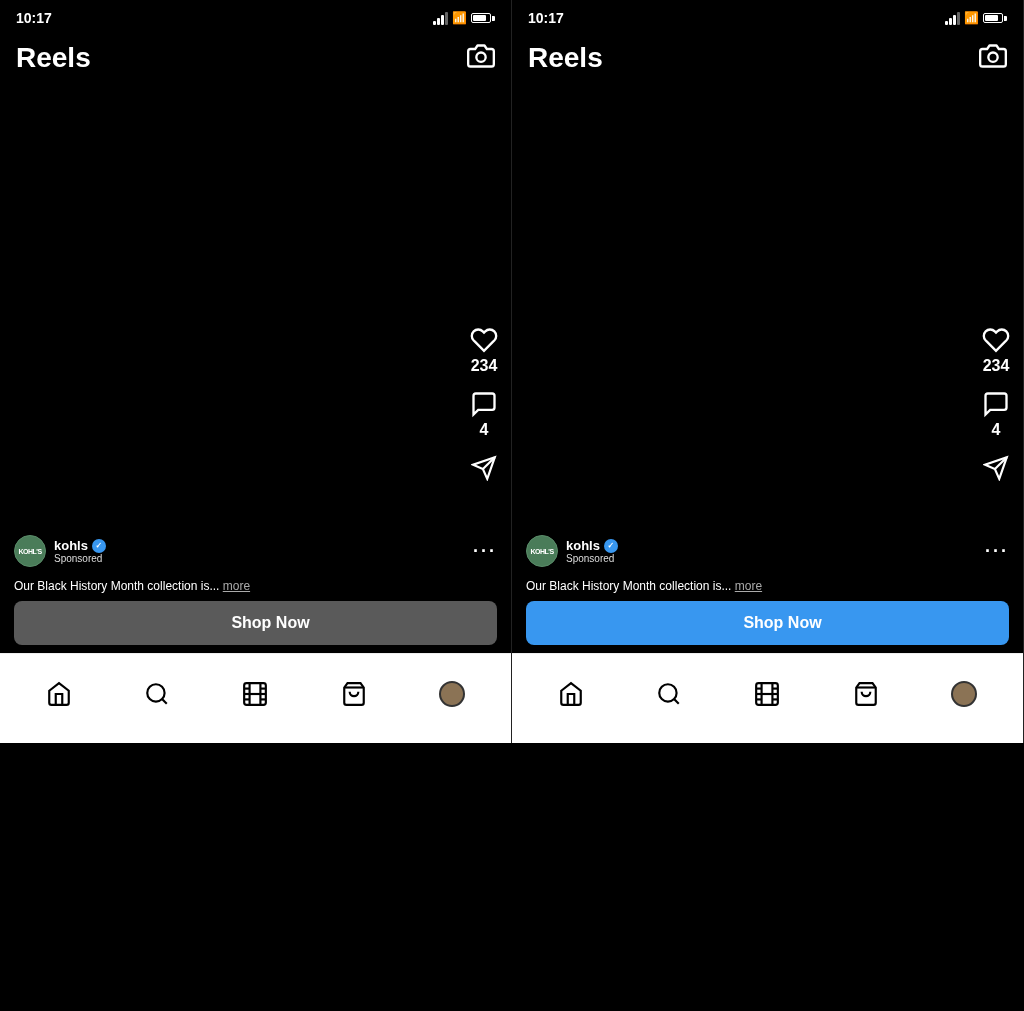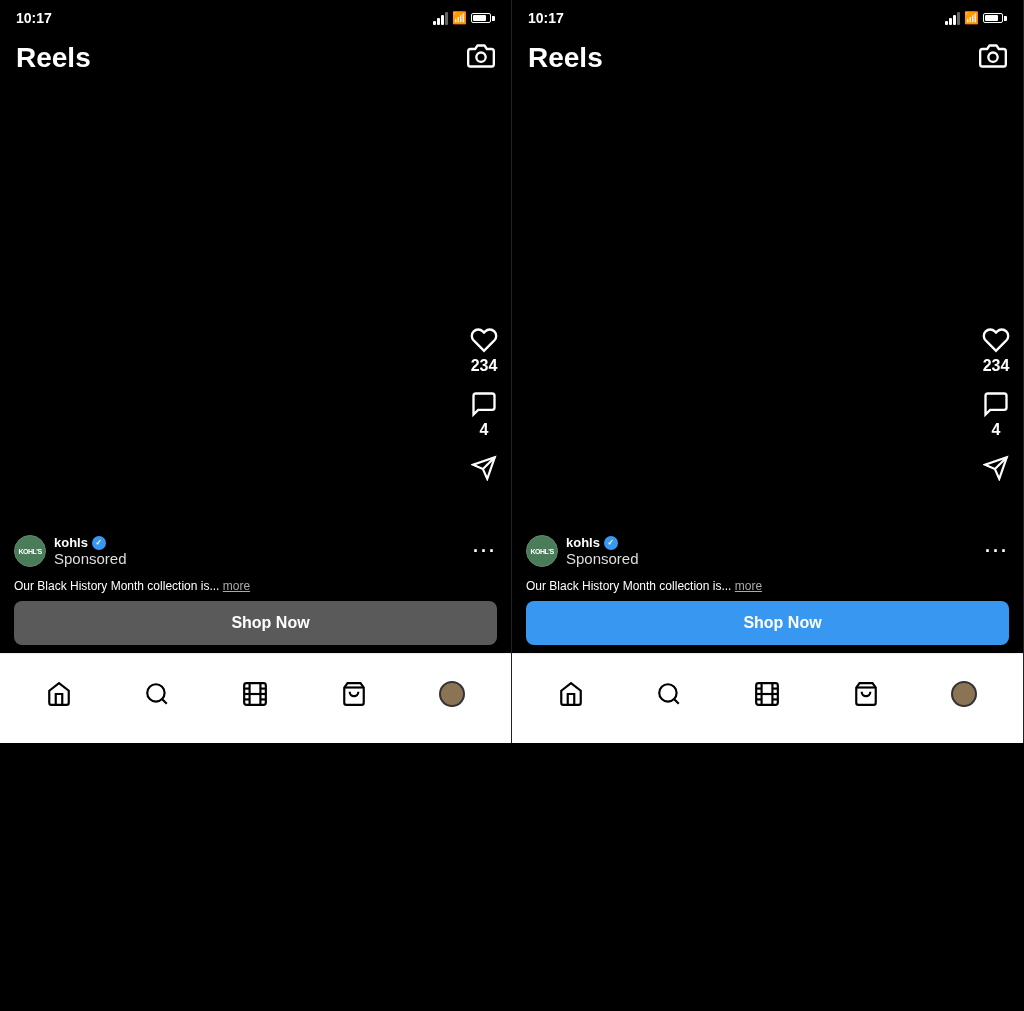--- a/index.html
+++ b/index.html
@@ -172,21 +172,21 @@
       background: #3897f0;
       border-radius: 50%;
       display: flex;
       align-items: center;
       justify-content: center;
       font-size: 8px;
       color: #fff;
       font-weight: 900;
     }
     .sponsored-text {
-      font-size: 15px;
+      font-size: 10px;
       color: #ddd;
     }
     .more-icon {
       color: #fff;
       font-size: 18px;
       font-weight: 700;
       letter-spacing: 2px;
     }
 
     .caption-text {

